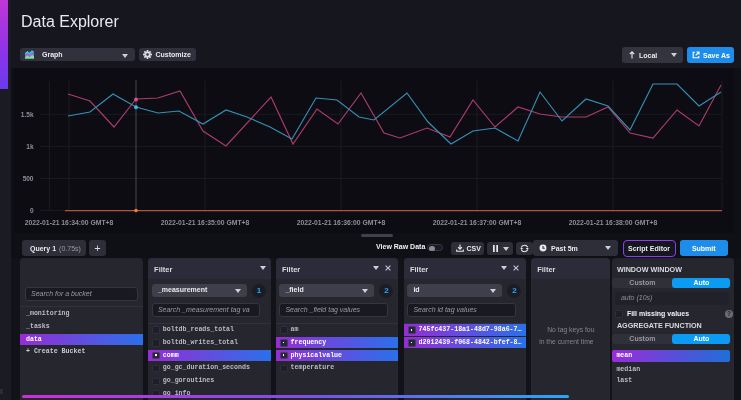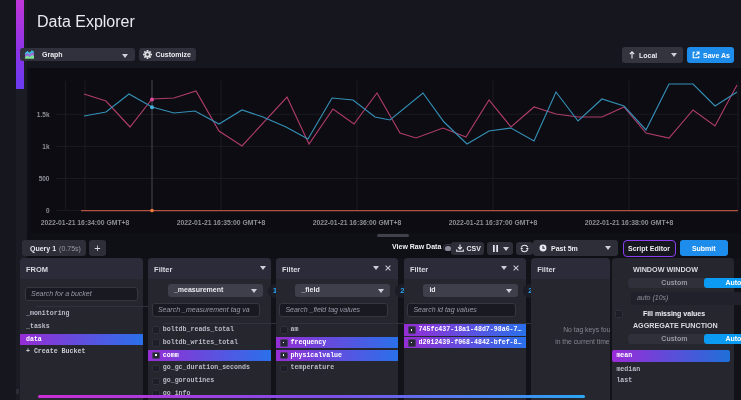--- a/index.html
+++ b/index.html
@@ -1,18 +1,18 @@
 <!DOCTYPE html>
 <html><head>
 <meta charset="utf-8">
 <style>
   * { margin:0; padding:0; box-sizing:border-box; }
   html,body { width:741px; height:400px; overflow:hidden; }
   body { background:#16161f; font-family:"Liberation Sans", sans-serif; position:relative; }
-  .abs { position:absolute;margin-left:16px; }
+  .abs { position:absolute; }
   .btn { position:absolute; background:#31313d; border-radius:3px; color:#e9e9ef;
          font-size:7px; font-weight:700; display:flex; align-items:center; }
   .caret { width:0; height:0; border-left:3.5px solid transparent; border-right:3.5px solid transparent;
            border-top:4px solid #cfcfd8; }
   .chk { position:absolute; width:7.5px; height:7.5px; background:#1e1e28; border:1px solid #30303b; border-radius:1.5px; }
   .chk.sel { background:#272736; border-color:#4a3a66; }
   .chk.sel::after { content:""; position:absolute; left:1.6px; top:1.6px; width:1.8px; height:1.8px; background:#fff; }
   .panel { position:absolute; top:257.5px; bottom:0; background:#26262f; border-radius:4px 4px 0 0; }
   .phead { position:absolute; left:0; right:0; top:0; height:21.5px; background:#2b2b39;
            border-radius:4px 4px 0 0; color:#d9d9e0; font-size:7.5px; font-weight:700; line-height:24px; }
@@ -168,21 +168,20 @@
     <circle cx="4.5" cy="4.5" r="3.9" fill="#e9e9ef"></circle>
     <path d="M4.5 2.2 V4.7 H6.5" fill="none" stroke="#2e2e39" stroke-width="1.2"></path>
   </svg>
   <span style="margin-left:4px;">Past 5m</span>
   <span class="caret" style="position:absolute; right:7px; top:6px;"></span>
 </div>
 <div class="btn" style="left:622.5px; top:239.5px; width:53px; height:17px; background:#16161f; border:1.5px solid #8a3ff0; border-radius:4px; justify-content:center;">Script Editor</div>
 <div class="btn" style="left:679.5px; top:240px; width:48.5px; height:16px; background:#1d8ceb; color:#fff; justify-content:center;">Submit</div>
 
 <div class="panel" style="left:20px; width:123.2px;">
-  <div class="phead"><span style="margin-left:6px;">FROM</span></div>
   <div class="srch" style="left:5px; top:29px; width:113px;">Search for a bucket</div>
   <div class="abs" style="left:0; top:48.7px; width:100%; height:1px; background:#32323e;"></div>
   <div class="row" style="left:6px; top:50.4px;">_monitoring</div>
   <div class="row" style="left:6px; top:63.1px;">_tasks</div>
   <div class="rowsel" style="left:0; top:76.1px; width:100%;"><span style="margin-left:6px;">data</span></div>
   <div class="row" style="left:6px; top:88.8px; color:#c9c9d4;">+ Create Bucket</div>
 </div>
 
 <div class="panel" style="left:148.1px; width:122.5px;">
   <div class="phead"><span style="margin-left:6px;">Filter</span>

